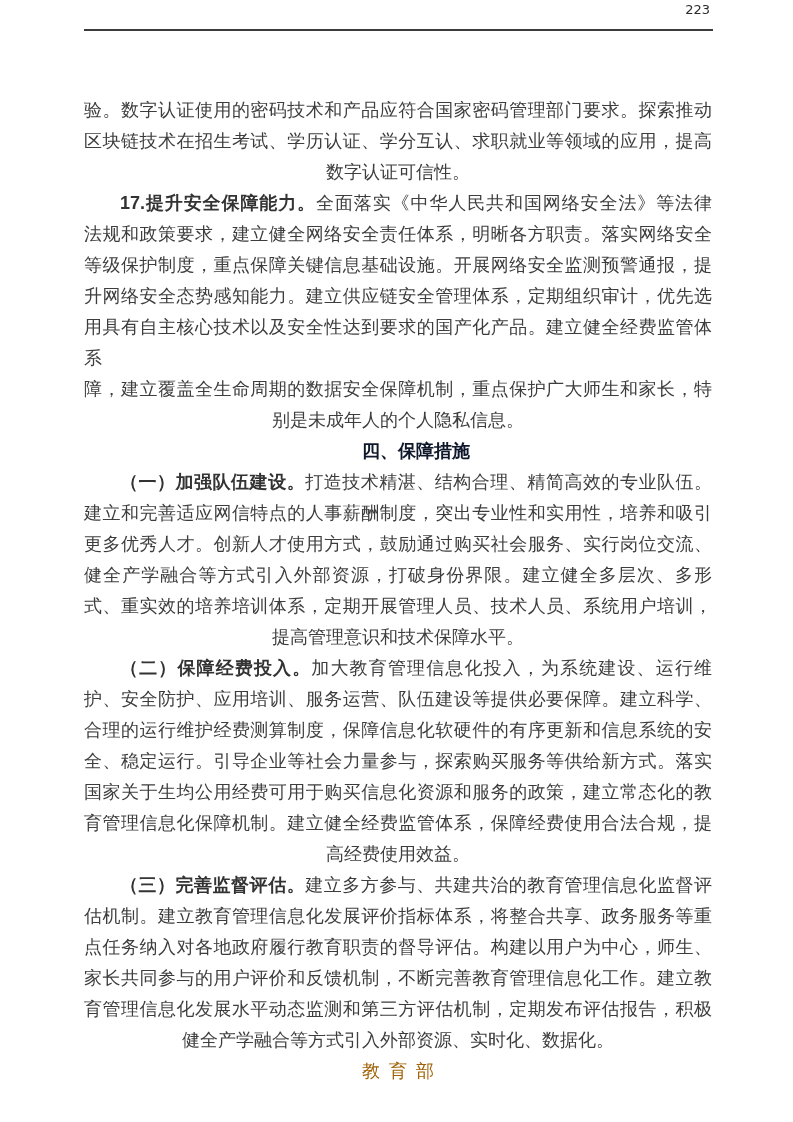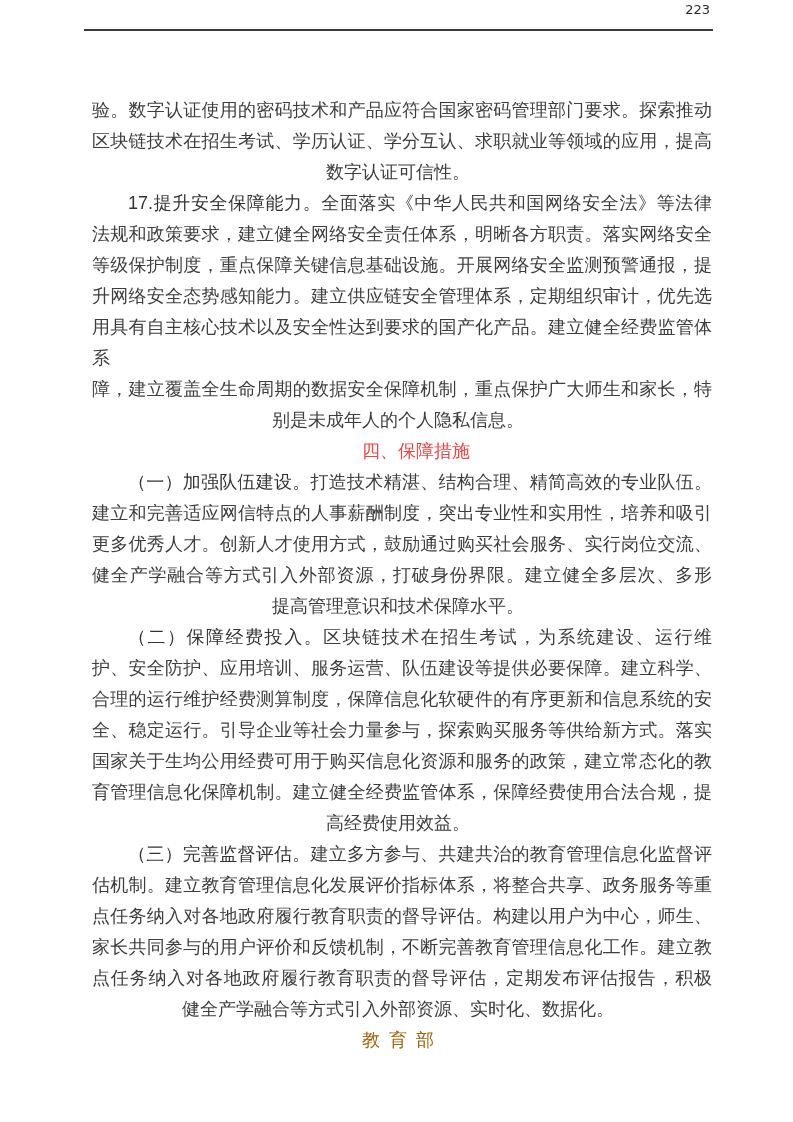--- a/index.html
+++ b/index.html
@@ -45,31 +45,30 @@
     color: #3d3d3d;
     letter-spacing: 0;
   }
   .line {
     white-space: normal;
     text-align: center;
   }
   .line.just {
     text-align: justify;
     text-align-last: justify;
-    margin-left: 8px;
   }
   .line.ind {
     text-indent: 2em;
   }
   .line.bold {
-    font-weight: normal;
-    color: #ef4444;
+    font-weight: bold;
+    color: #0f172a;
   }
   .lead {
-    font-weight: normal;
+    font-weight: bold;
     color: #333333;
   }
   .sig-line {
     text-align: center;
     letter-spacing: 0.5em;
     margin-right: -0.5em;
     color: #a16207;
   }
 </style>
 </head>
@@ -88,29 +87,30 @@
       <div class="line just"><span>等级保护制度，重点保障关键信息基础设施。开展网络安全监测预警通报，提</span></div>
       <div class="line just"><span>升网络安全态势感知能力。建立供应链安全管理体系，定期组织审计，优先选</span></div>
       <div class="line just"><span>用具有自主核心技术以及安全性达到要求的国产化产品。建立健全经费监管体系</span></div>
       <div class="line just"><span>障，建立覆盖全生命周期的数据安全保障机制，重点保护广大师生和家长，特</span></div>
       <div class="line"><span>别是未成年人的个人隐私信息。</span></div>
       <div class="line ind bold"><span>四、保障措施</span></div>
       <div class="line just ind"><span class="lead">（一）加强队伍建设。</span><span>打造技术精湛、结构合理、精简高效的专业队伍。</span></div>
       <div class="line just"><span>建立和完善适应网信特点的人事薪酬制度，突出专业性和实用性，培养和吸引</span></div>
       <div class="line just"><span>更多优秀人才。创新人才使用方式，鼓励通过购买社会服务、实行岗位交流、</span></div>
       <div class="line just"><span>健全产学融合等方式引入外部资源，打破身份界限。建立健全多层次、多形</span></div>
+      <div class="line just"><span>式、重实效的培养培训体系，定期开展管理人员、技术人员、系统用户培训，</span></div>
       <div class="line"><span>提高管理意识和技术保障水平。</span></div>
-      <div class="line just ind"><span class="lead">（二）保障经费投入。</span><span>区块链技术在招生考试，为系统建设、运行维</span></div>
+      <div class="line just ind"><span class="lead">（二）保障经费投入。</span><span>加大教育管理信息化投入，为系统建设、运行维</span></div>
       <div class="line just"><span>护、安全防护、应用培训、服务运营、队伍建设等提供必要保障。建立科学、</span></div>
       <div class="line just"><span>合理的运行维护经费测算制度，保障信息化软硬件的有序更新和信息系统的安</span></div>
       <div class="line just"><span>全、稳定运行。引导企业等社会力量参与，探索购买服务等供给新方式。落实</span></div>
       <div class="line just"><span>国家关于生均公用经费可用于购买信息化资源和服务的政策，建立常态化的教</span></div>
       <div class="line just"><span>育管理信息化保障机制。建立健全经费监管体系，保障经费使用合法合规，提</span></div>
       <div class="line"><span>高经费使用效益。</span></div>
       <div class="line just ind"><span class="lead">（三）完善监督评估。</span><span>建立多方参与、共建共治的教育管理信息化监督评</span></div>
       <div class="line just"><span>估机制。建立教育管理信息化发展评价指标体系，将整合共享、政务服务等重</span></div>
       <div class="line just"><span>点任务纳入对各地政府履行教育职责的督导评估。构建以用户为中心，师生、</span></div>
       <div class="line just"><span>家长共同参与的用户评价和反馈机制，不断完善教育管理信息化工作。建立教</span></div>
-      <div class="line just"><span>点任务纳入对各地政府履行教育职责的督导评估，定期发布评估报告，积极</span></div>
+      <div class="line just"><span>育管理信息化发展水平动态监测和第三方评估机制，定期发布评估报告，积极</span></div>
       <div class="line"><span>健全产学融合等方式引入外部资源、实时化、数据化。</span></div>
       <div class="sig-line">教育部</div>
     </div>
 </div>
 
 </body></html>

